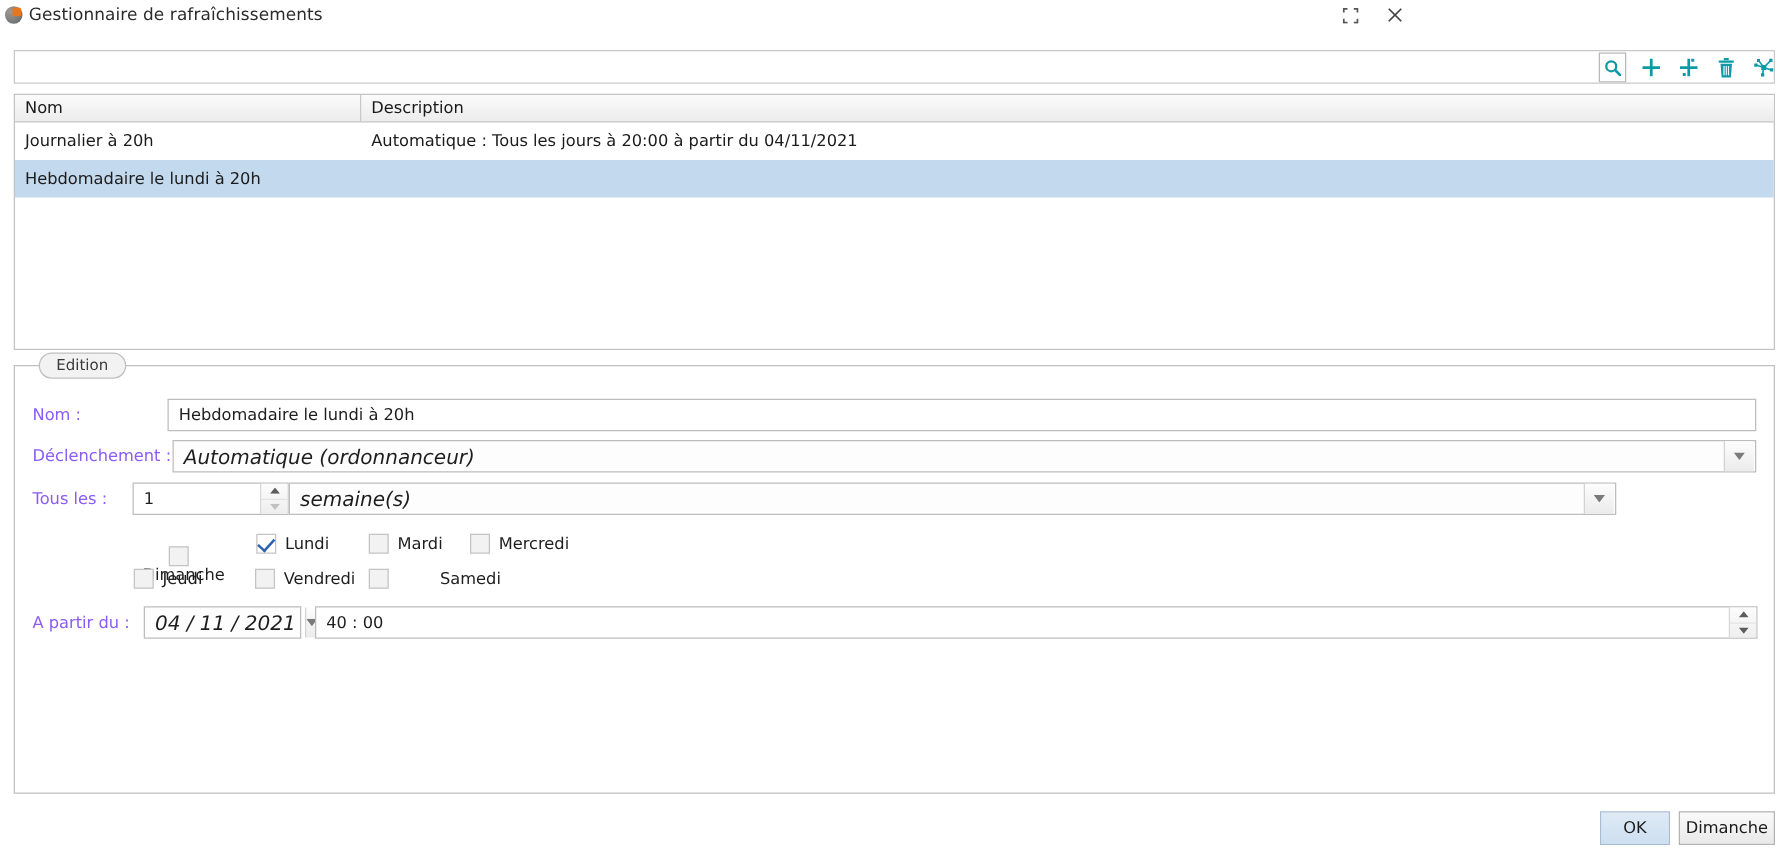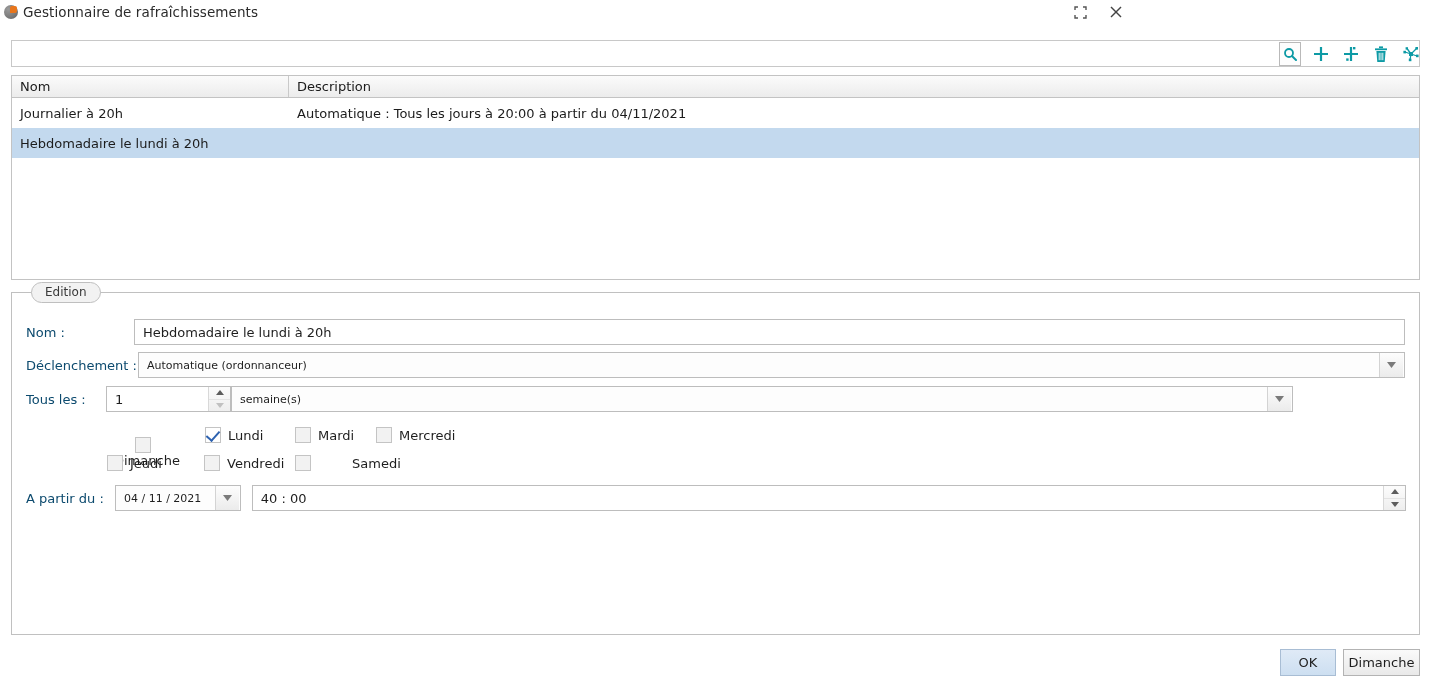--- a/index.html
+++ b/index.html
@@ -99,33 +99,33 @@
   .group-legend {
     position: absolute; left: 19px; top: -11px;
     background: #f2f2f2;
     border: 1px solid #bfbfbf;
     border-radius: 11px;
     padding: 2px 13px 3px;
     font-size: 12px; color: #3a3a3a;
   }
 
   .row { position: absolute; display: flex; align-items: center; }
-  .lbl { font-size: 13px; color: #0c4a6e; white-space: nowrap; }
+  .lbl { font-size: 13px; color: #8b5cf6; white-space: nowrap; }
 
   .tfield {
     border: 1px solid #bdbdbd; background: #fff; height: 26px;
     display: flex; align-items: center; padding: 0 8px;
     font-size: 13px; color: #1e1e1e;
   }
 
   .combo {
     border: 1px solid #bdbdbd; background: #fdfdfd; height: 26px;
     display: flex; align-items: center; position: relative;
   }
-  .combo .cval { flex: 1 1 auto; padding: 0 8px; font-size: 11px; color: #1e1e1e; white-space: nowrap; }
+  .combo .cval { flex: 1 1 auto; padding: 0 8px; font-size: 16px; color: #1e1e1e; white-space: nowrap; font-style: italic; }
   .combo .carrow {
     width: 24px; height: 24px; margin: 0 1px 0 0;
     background: linear-gradient(to bottom, #fdfdfd 0%, #ebebeb 100%);
     border-left: 1px solid #d3d3d3;
     display: flex; align-items: center; justify-content: center;
     cursor: pointer;
   }
 
   .spinbox {
     border: 1px solid #bdbdbd; background: #fff; height: 26px;

